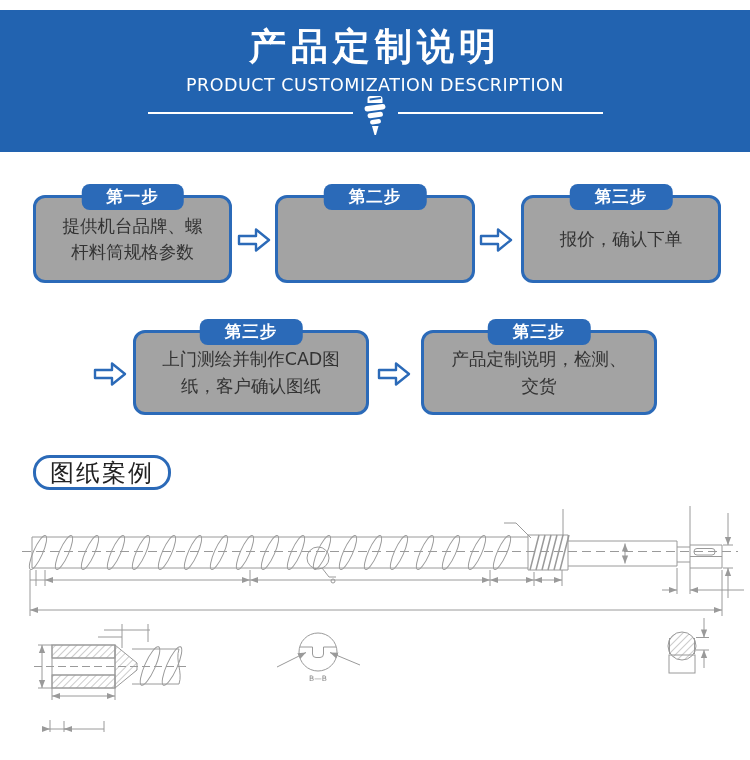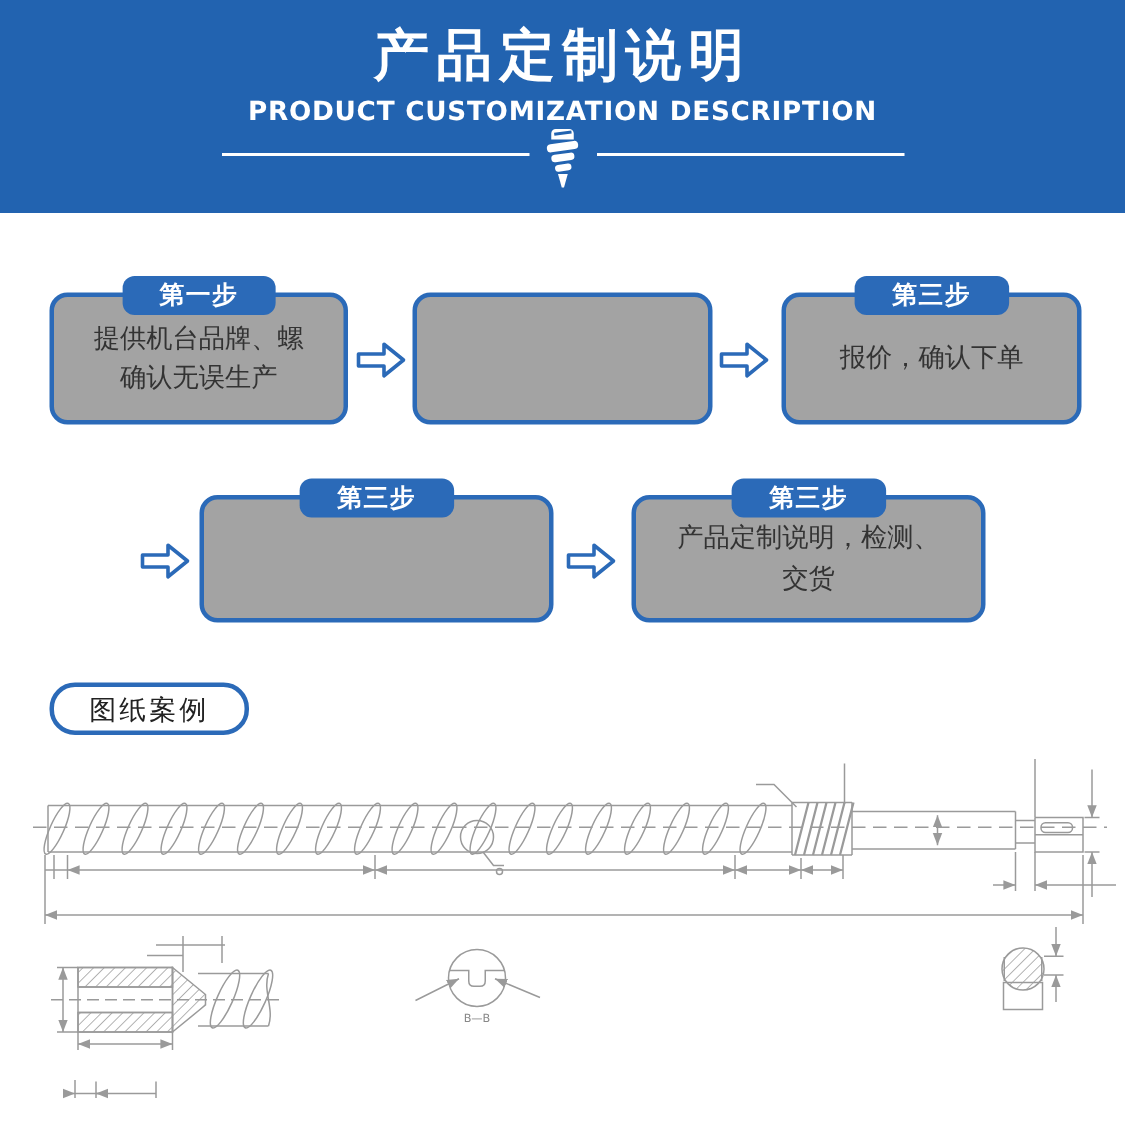--- a/index.html
+++ b/index.html
@@ -6,44 +6,44 @@
     --banner:#2263b0;
     --accent:#2b6ab8;
     --line:#9a9a9a;
     --text:#333333;
   }
   *{box-sizing:border-box;}
   body{margin:0;background:#fff;font-family:"DejaVu Sans","Liberation Sans",sans-serif;}
   .page{position:relative;width:750px;height:760px;background:#fff;overflow:hidden;}
 
   
-  .banner{position:absolute;left:0;top:0;width:750px;height:142px;background:var(--banner,#2263b0);}
+  .banner{position:absolute;left:0;top:10px;width:750px;height:142px;background:var(--banner,#2263b0);}
   .banner-title{position:absolute;top:12px;left:0;width:100%;text-align:center;color:#fff;
     font-size:37px;font-weight:bold;letter-spacing:5px;}
   .banner-sub{position:absolute;top:65px;left:0;width:100%;text-align:center;color:#fff;
-    font-size:17.5px;letter-spacing:.5px;font-weight:700;}
+    font-size:17.5px;letter-spacing:.5px;font-weight:400;}
   .divider{position:absolute;top:102px;height:2px;background:#fff;}
   .div-left{left:148px;width:205px;}
   .div-right{left:398px;width:205px;}
   .screw-icon{position:absolute;left:361px;top:85px;}
 
   
   .box{position:absolute;height:88px;background:#a3a3a3;border:3px solid var(--accent,#2b6ab8);
     border-radius:12px;display:flex;align-items:center;justify-content:center;}
   .box.row2{height:85px;}
   .box .txt{white-space:pre-line;text-align:center;font-size:17.5px;line-height:1.5;color:var(--text,#333);}
   .badge{position:absolute;top:-14px;left:50%;transform:translateX(-50%);
     background:var(--accent,#2b6ab8);color:#fff;font-size:16.5px;font-weight:bold;
     height:26px;line-height:26px;padding:0 25px;border-radius:8px;white-space:nowrap;letter-spacing:1px;}
   .flow-arrow{position:absolute;}
 
   
   .pill{position:absolute;left:33px;top:455px;min-width:133px;height:35px;background:#fff;
     border:3px solid var(--accent,#2b6ab8);border-radius:17px;display:flex;align-items:center;
-    justify-content:center;font-size:18px;color:#222;letter-spacing:2px;padding:0 14px;}
+    justify-content:center;font-size:24px;color:#222;letter-spacing:2px;padding:0 14px;}
   .drawing-svg{position:absolute;left:0;top:0;width:750px;height:760px;pointer-events:none;}
   .drawing-svg text{font-family:"DejaVu Sans","Liberation Sans",sans-serif;}
 </style>
 </head>
 <body>
 
 <div class="page">
 
   <div class="banner">
     <div class="banner-title">产品定制说明</div>
@@ -58,45 +58,48 @@
         <rect x="9" y="24.5" width="11" height="4.5" rx="2.2" transform="rotate(-8 14.5 26.7)"></rect>
         <path d="M11,31 h6.5 l-2.5,9 h-1.5 z"></path>
       </g>
       <path d="M8.5,4.5 L20,3" stroke="#2263b0" stroke-width="2" fill="none"></path>
     </svg>
   </div>
 
   <div class="box" style="left:33px;top:195px;width:199px;">
     <div class="badge">第一步</div>
     <div class="txt">提供机台品牌、螺
-确认无误生产</div>
+杆料筒规格参数</div>
   </div>
 
   <svg class="flow-arrow" style="left:237px;top:227px;" width="34" height="26" viewBox="0 0 34 26">
     <path d="M2,9 H19 V2.5 L32,13 L19,23.5 V17 H2 Z" fill="#fff" stroke="#2b6ab8" stroke-width="2.4" stroke-linejoin="round"></path>
   </svg>
 
   <div class="box" style="left:275px;top:195px;width:200px;">
+    <div class="badge">第二步</div>
   </div>
 
   <svg class="flow-arrow" style="left:479px;top:227px;" width="34" height="26" viewBox="0 0 34 26">
     <path d="M2,9 H19 V2.5 L32,13 L19,23.5 V17 H2 Z" fill="#fff" stroke="#2b6ab8" stroke-width="2.4" stroke-linejoin="round"></path>
   </svg>
 
   <div class="box" style="left:521px;top:195px;width:200px;">
     <div class="badge">第三步</div>
     <div class="txt">报价，确认下单</div>
   </div>
 
   <svg class="flow-arrow" style="left:93px;top:361px;" width="34" height="26" viewBox="0 0 34 26">
     <path d="M2,9 H19 V2.5 L32,13 L19,23.5 V17 H2 Z" fill="#fff" stroke="#2b6ab8" stroke-width="2.4" stroke-linejoin="round"></path>
   </svg>
 
   <div class="box row2" style="left:133px;top:330px;width:236px;">
     <div class="badge">第三步</div>
+    <div class="txt">上门测绘并制作CAD图
+纸，客户确认图纸</div>
   </div>
 
   <svg class="flow-arrow" style="left:377px;top:361px;" width="34" height="26" viewBox="0 0 34 26">
     <path d="M2,9 H19 V2.5 L32,13 L19,23.5 V17 H2 Z" fill="#fff" stroke="#2b6ab8" stroke-width="2.4" stroke-linejoin="round"></path>
   </svg>
 
   <div class="box row2" style="left:421px;top:330px;width:236px;">
     <div class="badge">第三步</div>
     <div class="txt">产品定制说明，检测、
 交货</div>

